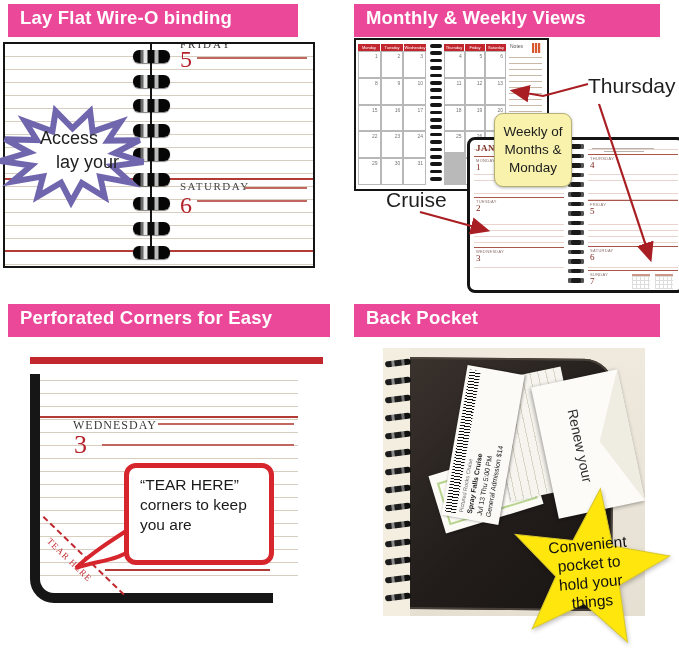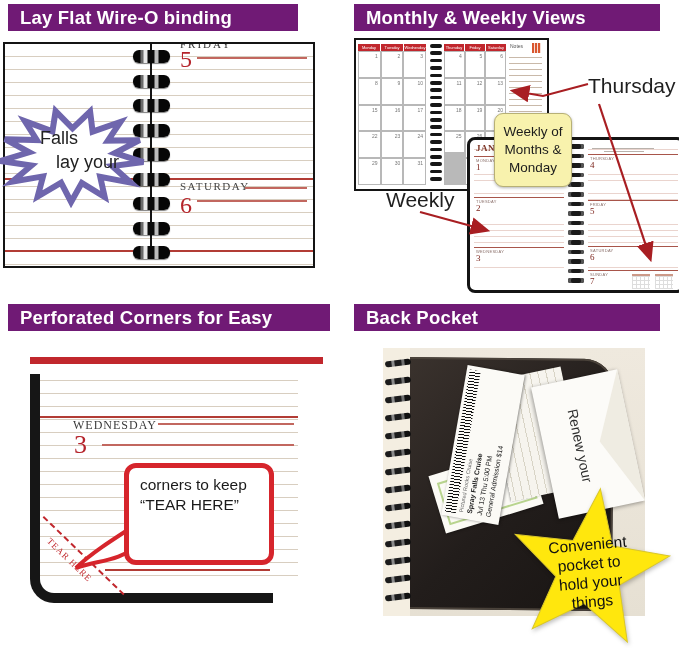--- a/index.html
+++ b/index.html
@@ -1,20 +1,20 @@
 <!DOCTYPE html>
 <html><head>
 <meta charset="utf-8">
 <style>
   html,body{margin:0;padding:0;}
   body{position:relative;width:679px;height:648px;background:#fff;overflow:hidden;
        font-family:"Liberation Sans",sans-serif;}
   
-  .hdr{position:absolute;background:#701a75;color:#fff;font-weight:bold;font-size:18.5px;
-       line-height:27px;height:27px;padding-left:12px;letter-spacing:.2px;box-sizing:border-box;}
+  .hdr{position:absolute;background:#ec4899;color:#fff;font-weight:bold;font-size:18.5px;
+       line-height:27px;height:33px;padding-left:12px;letter-spacing:.2px;box-sizing:border-box;}
   
   .p1{position:absolute;left:3px;top:42px;width:308px;height:222px;border:2px solid #141414;
       background:repeating-linear-gradient(#fff 0 12px,#d8cec0 12px 13px);overflow:hidden;}
   .p1 .redline{position:absolute;height:2px;background:#b23c35;}
   .p1 .thinred{position:absolute;height:1.5px;background:#c2675f;}
   .fri-label{position:absolute;left:175px;top:-6px;font-family:"Liberation Serif",serif;
       font-size:11px;letter-spacing:2px;color:#333;}
   .sat-label{position:absolute;left:175px;top:136px;font-family:"Liberation Serif",serif;
       font-size:11px;letter-spacing:1.5px;color:#444;}
   .big-num{position:absolute;font-family:"Liberation Serif",serif;font-size:24px;color:#b5242b;}
@@ -146,21 +146,21 @@
       <div class="coil-lg" style="top: 122.5px;"></div>
       <div class="coil-lg" style="top: 147px;"></div>
       <div class="coil-lg" style="top: 171.5px;"></div>
       <div class="coil-lg" style="top: 196px;"></div>
     </div>
 </div>
 
 <svg class="starburst" viewBox="0 0 156 104">
   <polygon points="145.6,36.2 120.9,49.0 149.4,58.1 118.2,62.1 136.7,78.6 106.2,72.9 110.7,93.0 87.8,78.9 77.1,98.0 67.1,78.7 43.7,92.5 49.0,72.4 18.2,77.7 37.4,61.5 6.4,57.0 35.2,48.3 11.0,35.2 42.8,36.0 30.9,17.2 58.4,27.4 61.6,7.2 78.5,24.4 96.1,7.5 98.6,27.7 126.4,18.0 113.9,36.6" fill="#ffffff" stroke="#6f66ad" stroke-width="6" stroke-linejoin="miter"></polygon>
 </svg>
-<div class="starburst-text" style="left:40px;top:128px;">Falls</div>
+<div class="starburst-text" style="left:40px;top:128px;">Access</div>
 <div class="starburst-text" style="left:56px;top:152px;">lay your</div>
 
 <div class="hdr" style="left:354px;top:4px;width:306px;">Monthly &amp; Weekly Views</div>
 
 <div class="mon">
   <div class="mhead-row" style="left:2px;top:4px;width:68px;">
       <div class="mhead">Monday</div>
       <div class="mhead">Tuesday</div>
       <div class="mhead">Wednesday</div>
     </div>
@@ -287,21 +287,21 @@
     </div>
 </div>
 
 <div class="sticky">
   <div>Weekly of</div>
   <div>Months &amp;</div>
   <div>Monday</div>
 </div>
 
 <div class="big-lbl" style="left:588px;top:74px;">Thursday</div>
-<div class="big-lbl" style="left:386px;top:188px;">Weekly</div>
+<div class="big-lbl" style="left:386px;top:188px;">Cruise</div>
 
 <svg class="arrows" width="679" height="648">
   <defs>
     <marker id="ah" markerWidth="9" markerHeight="8" refX="7" refY="4" orient="auto">
       <polygon points="0,0 9,4 0,8" fill="#a81e22"></polygon>
     </marker>
   </defs>
   <path d="M588,84 L543,96 L514,91" fill="none" stroke="#a81e22" stroke-width="2.2" marker-end="url(#ah)"></path>
   <path d="M599,104 L650,258" fill="none" stroke="#a81e22" stroke-width="2.2" marker-end="url(#ah)"></path>
   <path d="M420,212 L486,230" fill="none" stroke="#a81e22" stroke-width="2.2" marker-end="url(#ah)"></path>
@@ -322,22 +322,23 @@
 
 <div class="tearline"></div>
 <div class="tear-txt">TEAR HERE</div>
 
 <svg class="tail" width="72" height="60" viewBox="0 0 72 60">
   <path d="M68,6 C40,24 18,38 4,52 C26,44 46,46 68,28 Z" fill="#ffffff" stroke="#d6252c" stroke-width="4"></path>
 </svg>
 <div class="underbubble"></div>
 
 <div class="bubble">
+  <div>“TEAR HERE”</div>
   <div>corners to keep</div>
-  <div>“TEAR HERE”</div>
+  <div>you are</div>
 </div>
 
 <div class="hdr" style="left:354px;top:304px;width:306px;">Back Pocket</div>
 
 <div class="photo">
   <div class="cover"></div>
   <div class="spiralstrip"></div>
   <div style="position:absolute;left:0;top:12px;bottom:0;width:28px;">
       <div class="coil-photo" style="top: 0px;"></div>
       <div class="coil-photo" style="top: 18px;"></div>

